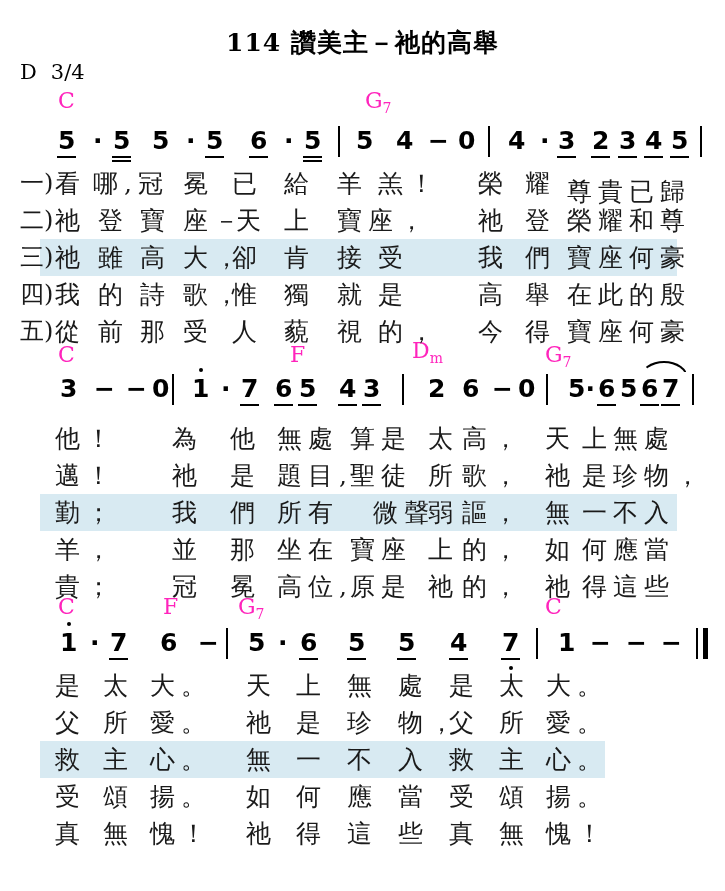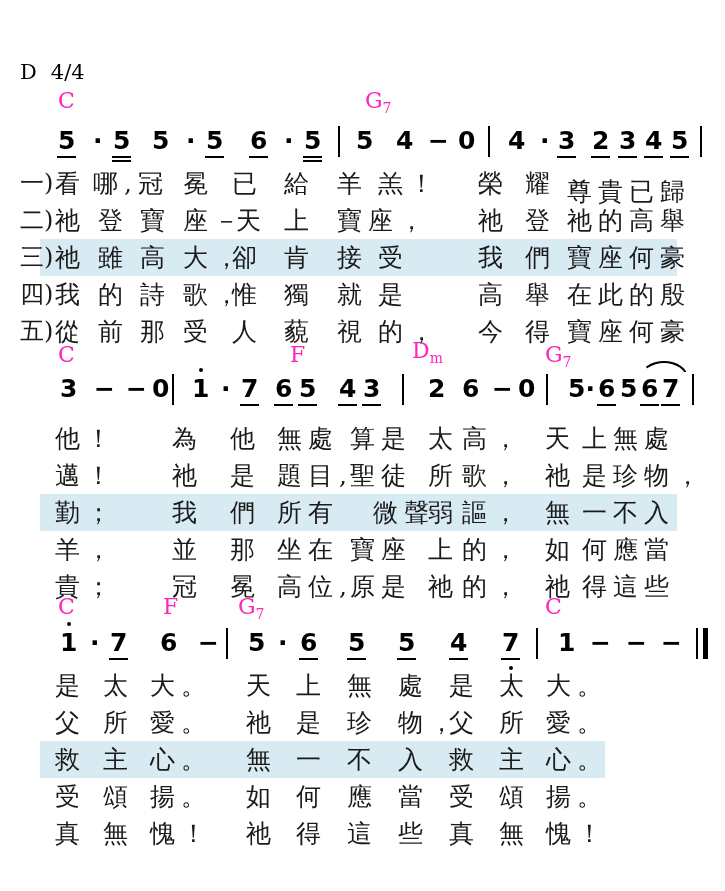--- a/index.html
+++ b/index.html
@@ -29,22 +29,23 @@
         border-radius:50% / 100% 100% 0 0;}
   .lyr{position:absolute;font-size:25px;line-height:1.25;color:#1a1a1a;
        letter-spacing:6px;white-space:pre;z-index:1;font-family:"DejaVu Serif",serif;}
   .label{letter-spacing:0;font-size:24px;}
   .hl{position:absolute;height:37px;background:var(--hl,#d8eaf2);z-index:0;}
 </style>
 </head>
 <body>
 
 <div class="page">
+  <div class="title">114 讚美主－祂的高舉</div>
   <div class="keysig">
-    <span>D</span><span class="meter">4/4</span>
+    <span>D</span><span class="meter">3/4</span>
   </div>
   <div id="score">
       <div class="chord" style="left: 58px; top: 90px;">C</div>
       <div class="chord" style="left: 365px; top: 90px;">G<sub>7</sub></div>
       <div class="note" style="left: 58px; top: 128px;">5<i class="ln1"></i></div>
       <div class="note" style="left: 93px; top: 128px;">·</div>
       <div class="note" style="left: 113px; top: 128px;">5<i class="ln1"></i><i class="ln2"></i></div>
       <div class="note" style="left: 152px; top: 128px;">5</div>
       <div class="note" style="left: 186px; top: 128px;">·</div>
       <div class="note" style="left: 206px; top: 128px;">5<i class="ln1"></i></div>
@@ -81,21 +82,21 @@
       <div class="lyr" style="left: 55px; top: 205px;">祂</div>
       <div class="lyr" style="left: 98px; top: 205px;">登</div>
       <div class="lyr" style="left: 140px; top: 205px;">寶</div>
       <div class="lyr" style="left: 183px; top: 205px;">座－</div>
       <div class="lyr" style="left: 236px; top: 205px;">天</div>
       <div class="lyr" style="left: 284px; top: 205px;">上</div>
       <div class="lyr" style="left: 337px; top: 205px;">寶</div>
       <div class="lyr" style="left: 368px; top: 205px;">座，</div>
       <div class="lyr" style="left: 478px; top: 205px;">祂</div>
       <div class="lyr" style="left: 525px; top: 205px;">登</div>
-      <div class="lyr" style="left: 567px; top: 205px;">祂的高舉</div>
+      <div class="lyr" style="left: 567px; top: 205px;">榮耀和尊</div>
       <div class="hl" style="left: 40px; top: 239px; width: 637px;"></div>
       <div class="lyr label" style="left: 20px; top: 242px;">三)</div>
       <div class="lyr" style="left: 55px; top: 242px;">祂</div>
       <div class="lyr" style="left: 98px; top: 242px;">雖</div>
       <div class="lyr" style="left: 140px; top: 242px;">高</div>
       <div class="lyr" style="left: 183px; top: 242px;">大，</div>
       <div class="lyr" style="left: 232px; top: 242px;">卻</div>
       <div class="lyr" style="left: 284px; top: 242px;">肯</div>
       <div class="lyr" style="left: 337px; top: 242px;">接</div>
       <div class="lyr" style="left: 378px; top: 242px;">受</div>

